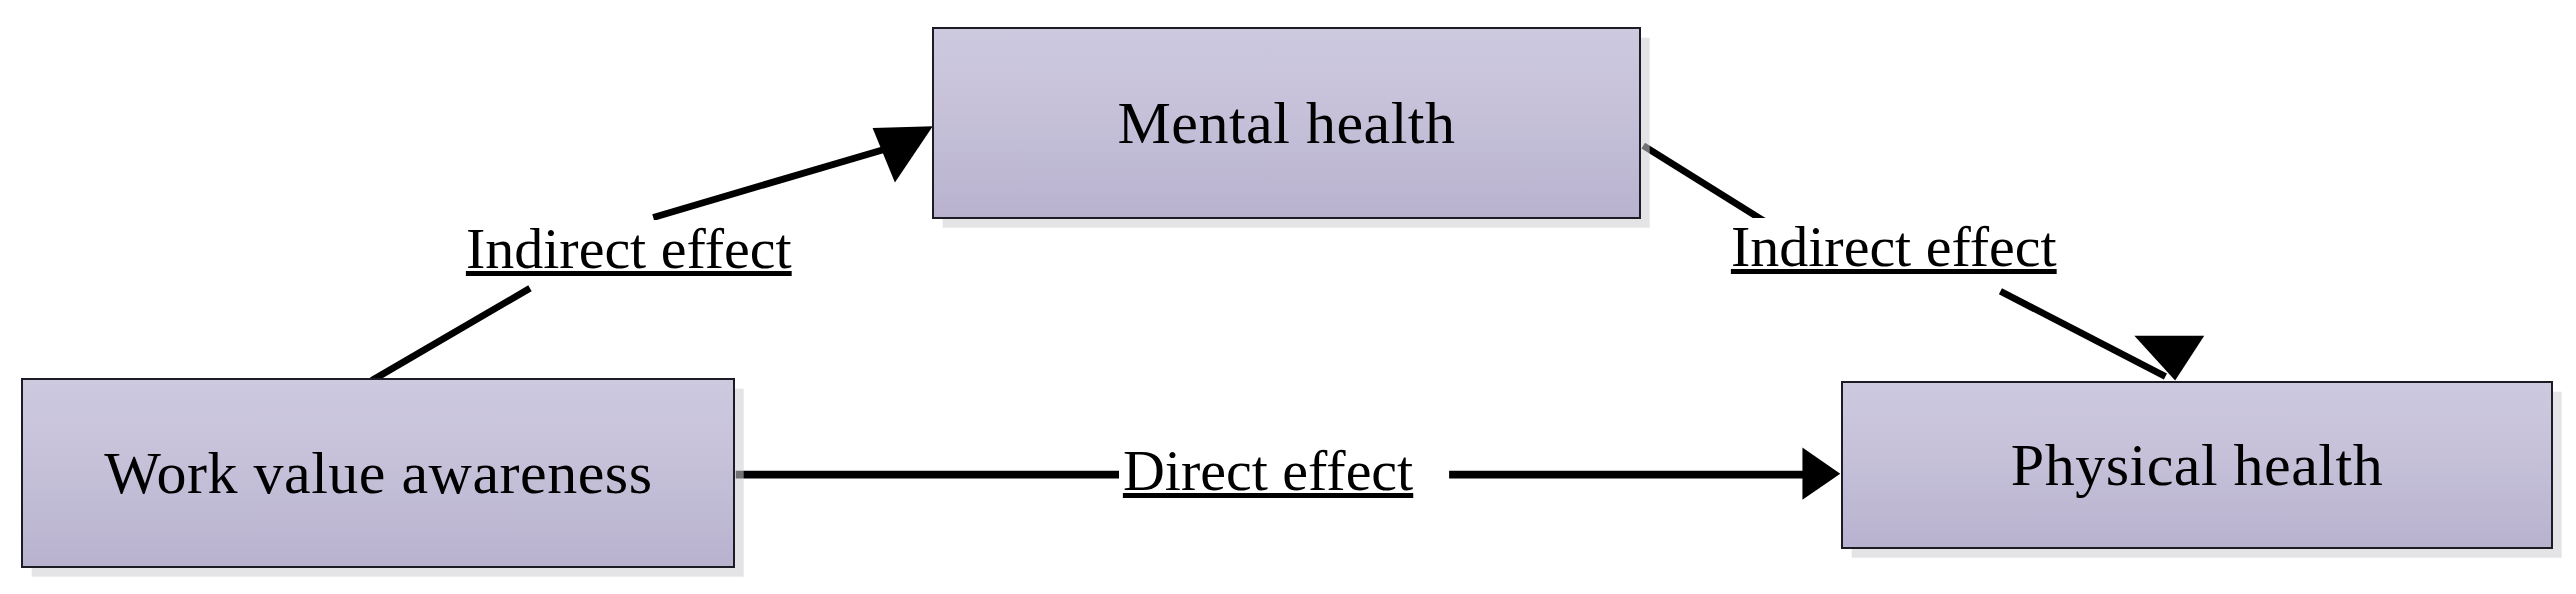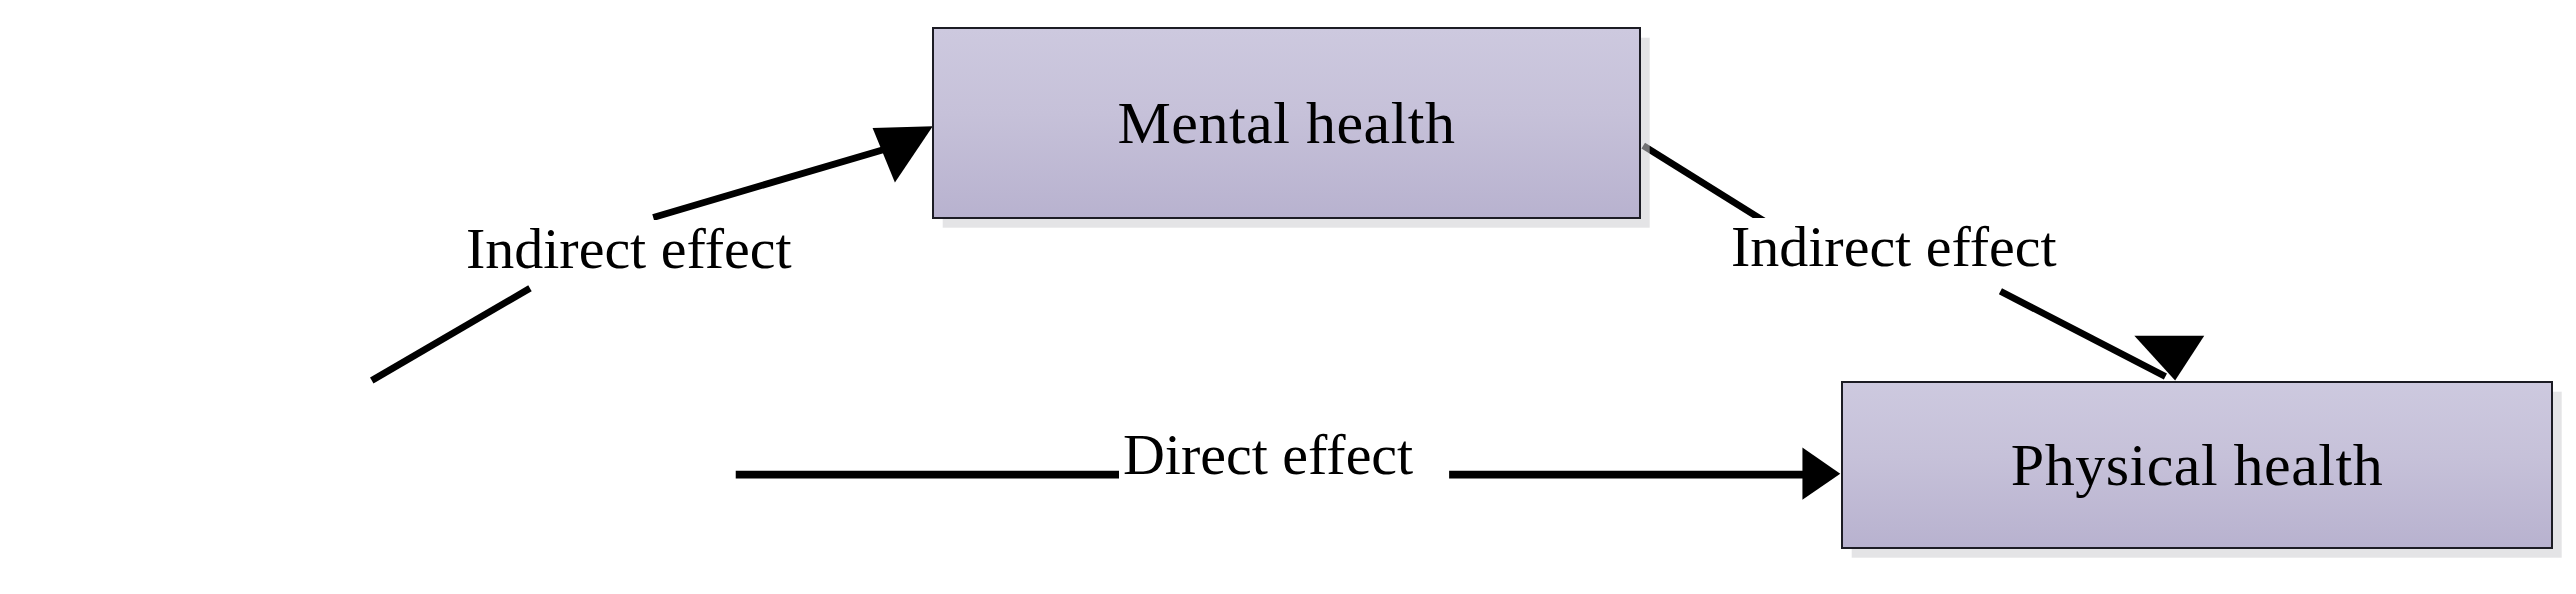--- a/index.html
+++ b/index.html
@@ -37,20 +37,21 @@
   }
   .edge-label {
     position: absolute;
     font-family: "Liberation Serif", "DejaVu Serif", serif;
     font-size: 58px;
     line-height: 1;
     color: #000000;
     white-space: nowrap;
     background: #ffffff;
     padding: 0 3.9px;
+    text-decoration: underline;
   }
   svg.edges {
     position: absolute;
     left: 0;
     top: 0;
     width: 2576px;
     height: 594px;
     overflow: visible;
   }
   svg.edges path,
@@ -82,25 +83,28 @@
 
     <line x1="757" y1="489" x2="1160" y2="489" stroke-width="8"></line>
     <line x1="1492" y1="489" x2="1862" y2="489" stroke-width="8"></line>
     <polygon points="1895,488 1856,461 1856,515"></polygon>
   </svg>
 
   <div class="node" style="left:932px; top:27px; width:709px; height:192px;">
     <span class="node-label">Mental health</span>
   </div>
 
+  <div class="node" style="left:21.4px; top:378px; width:714px; height:190px;">
+    <span class="node-label">Work value awareness</span>
+  </div>
 
   <div class="node" style="left:1841px; top:381px; width:712px; height:168px;">
     <span class="node-label">Physical health</span>
   </div>
 
   <div class="edge-label" style="left:462px; top:220px;">Indirect effect</div>
 
   <div class="edge-label" style="left:1727px; top:218px;">Indirect effect</div>
 
-  <div class="edge-label" style="left:1119px; top:426px;">Direct effect</div>
+  <div class="edge-label" style="left:1119px; top:442px;">Direct effect</div>
 
 </div>
 
 
 </body></html>

